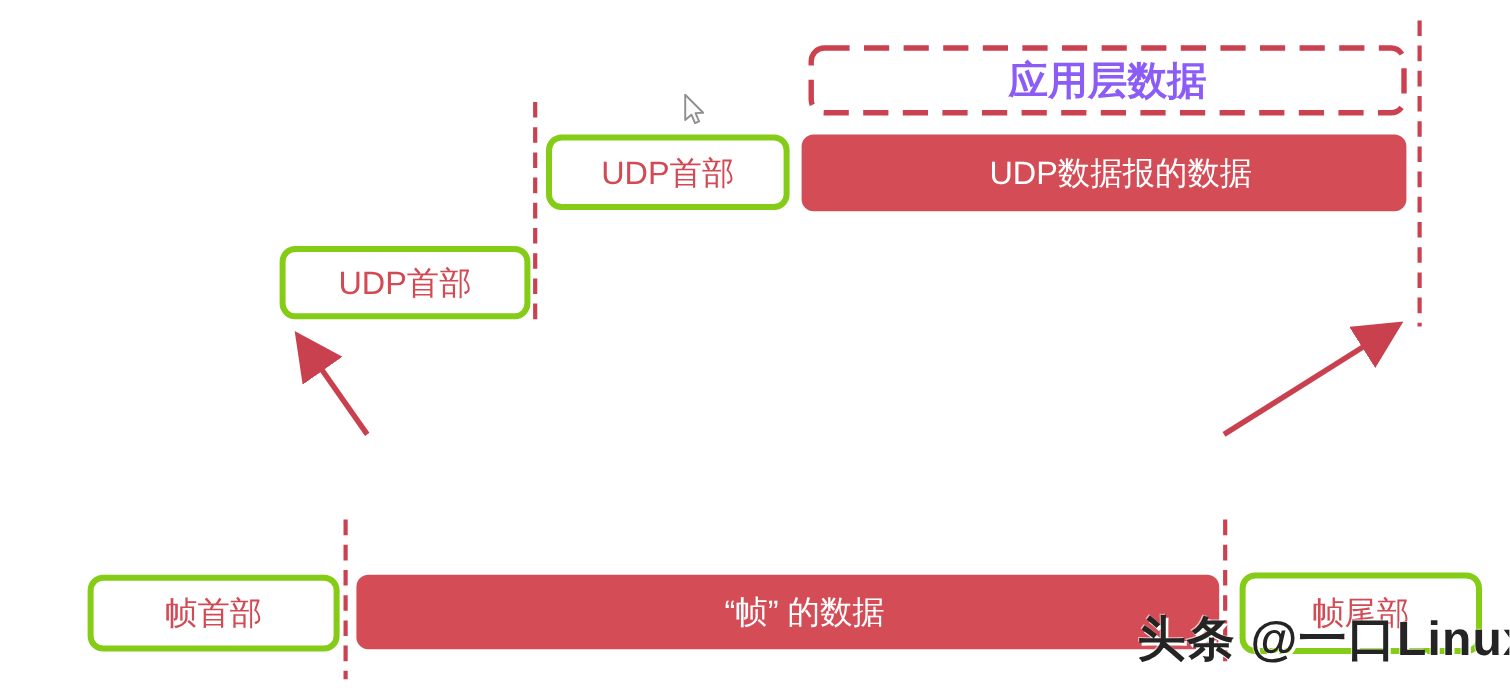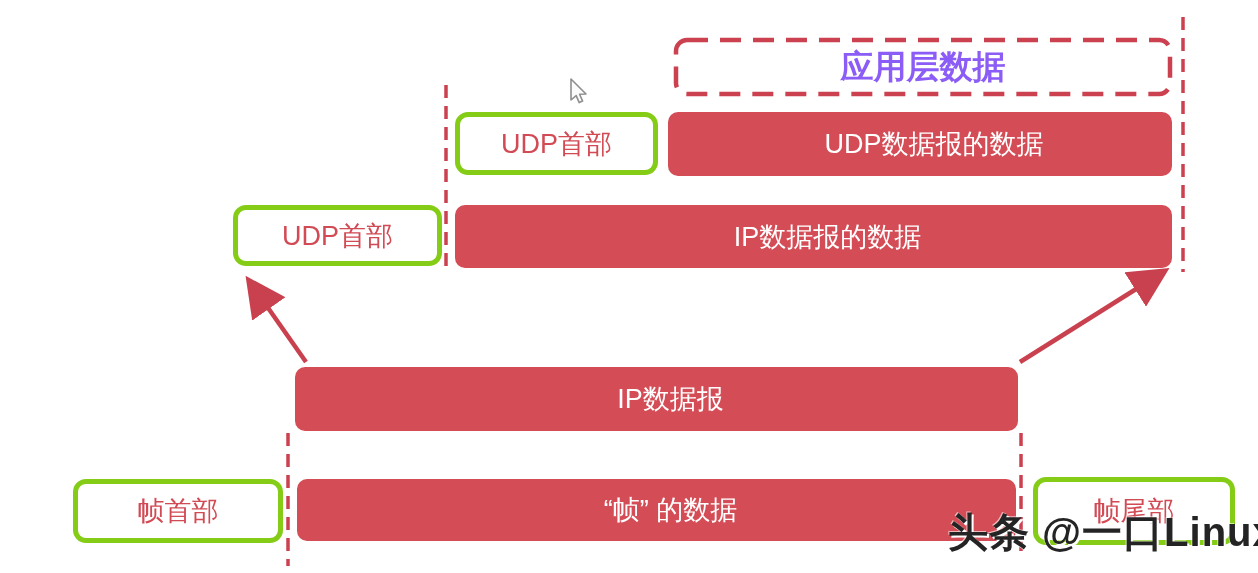--- a/index.html
+++ b/index.html
@@ -99,27 +99,21 @@
   <div class="abs box box-outline" style="left:455px; top:112px; width:203px; height:63px;">
     <span>UDP首部</span>
   </div>
   <div class="abs box box-solid" style="left:668px; top:112px; width:504px; height:64px;">
     <span>UDP数据报的数据</span>
   </div>
 
   <div class="abs box box-outline" style="left:233px; top:205px; width:209px; height:61px;">
     <span>UDP首部</span>
   </div>
-  <div class="abs box box-solid" style="left:455px; top:205px; width:717px; height:63px;">
-    <span>IP数据报的数据</span>
-  </div>
 
-  <div class="abs box box-solid" style="left:295px; top:367px; width:723px; height:64px;">
-    <span>IP数据报</span>
-  </div>
 
   <div class="abs box box-outline" style="left:73px; top:479px; width:210px; height:64px;">
     <span>帧首部</span>
   </div>
   <div class="abs box box-solid" style="left:297px; top:479px; width:719px; height:62px;">
     <span>“帧” 的数据</span>
   </div>
   <div class="abs box box-outline" style="left:1033px; top:477px; width:202px; height:68px;">
     <span>帧尾部</span>
   </div>

